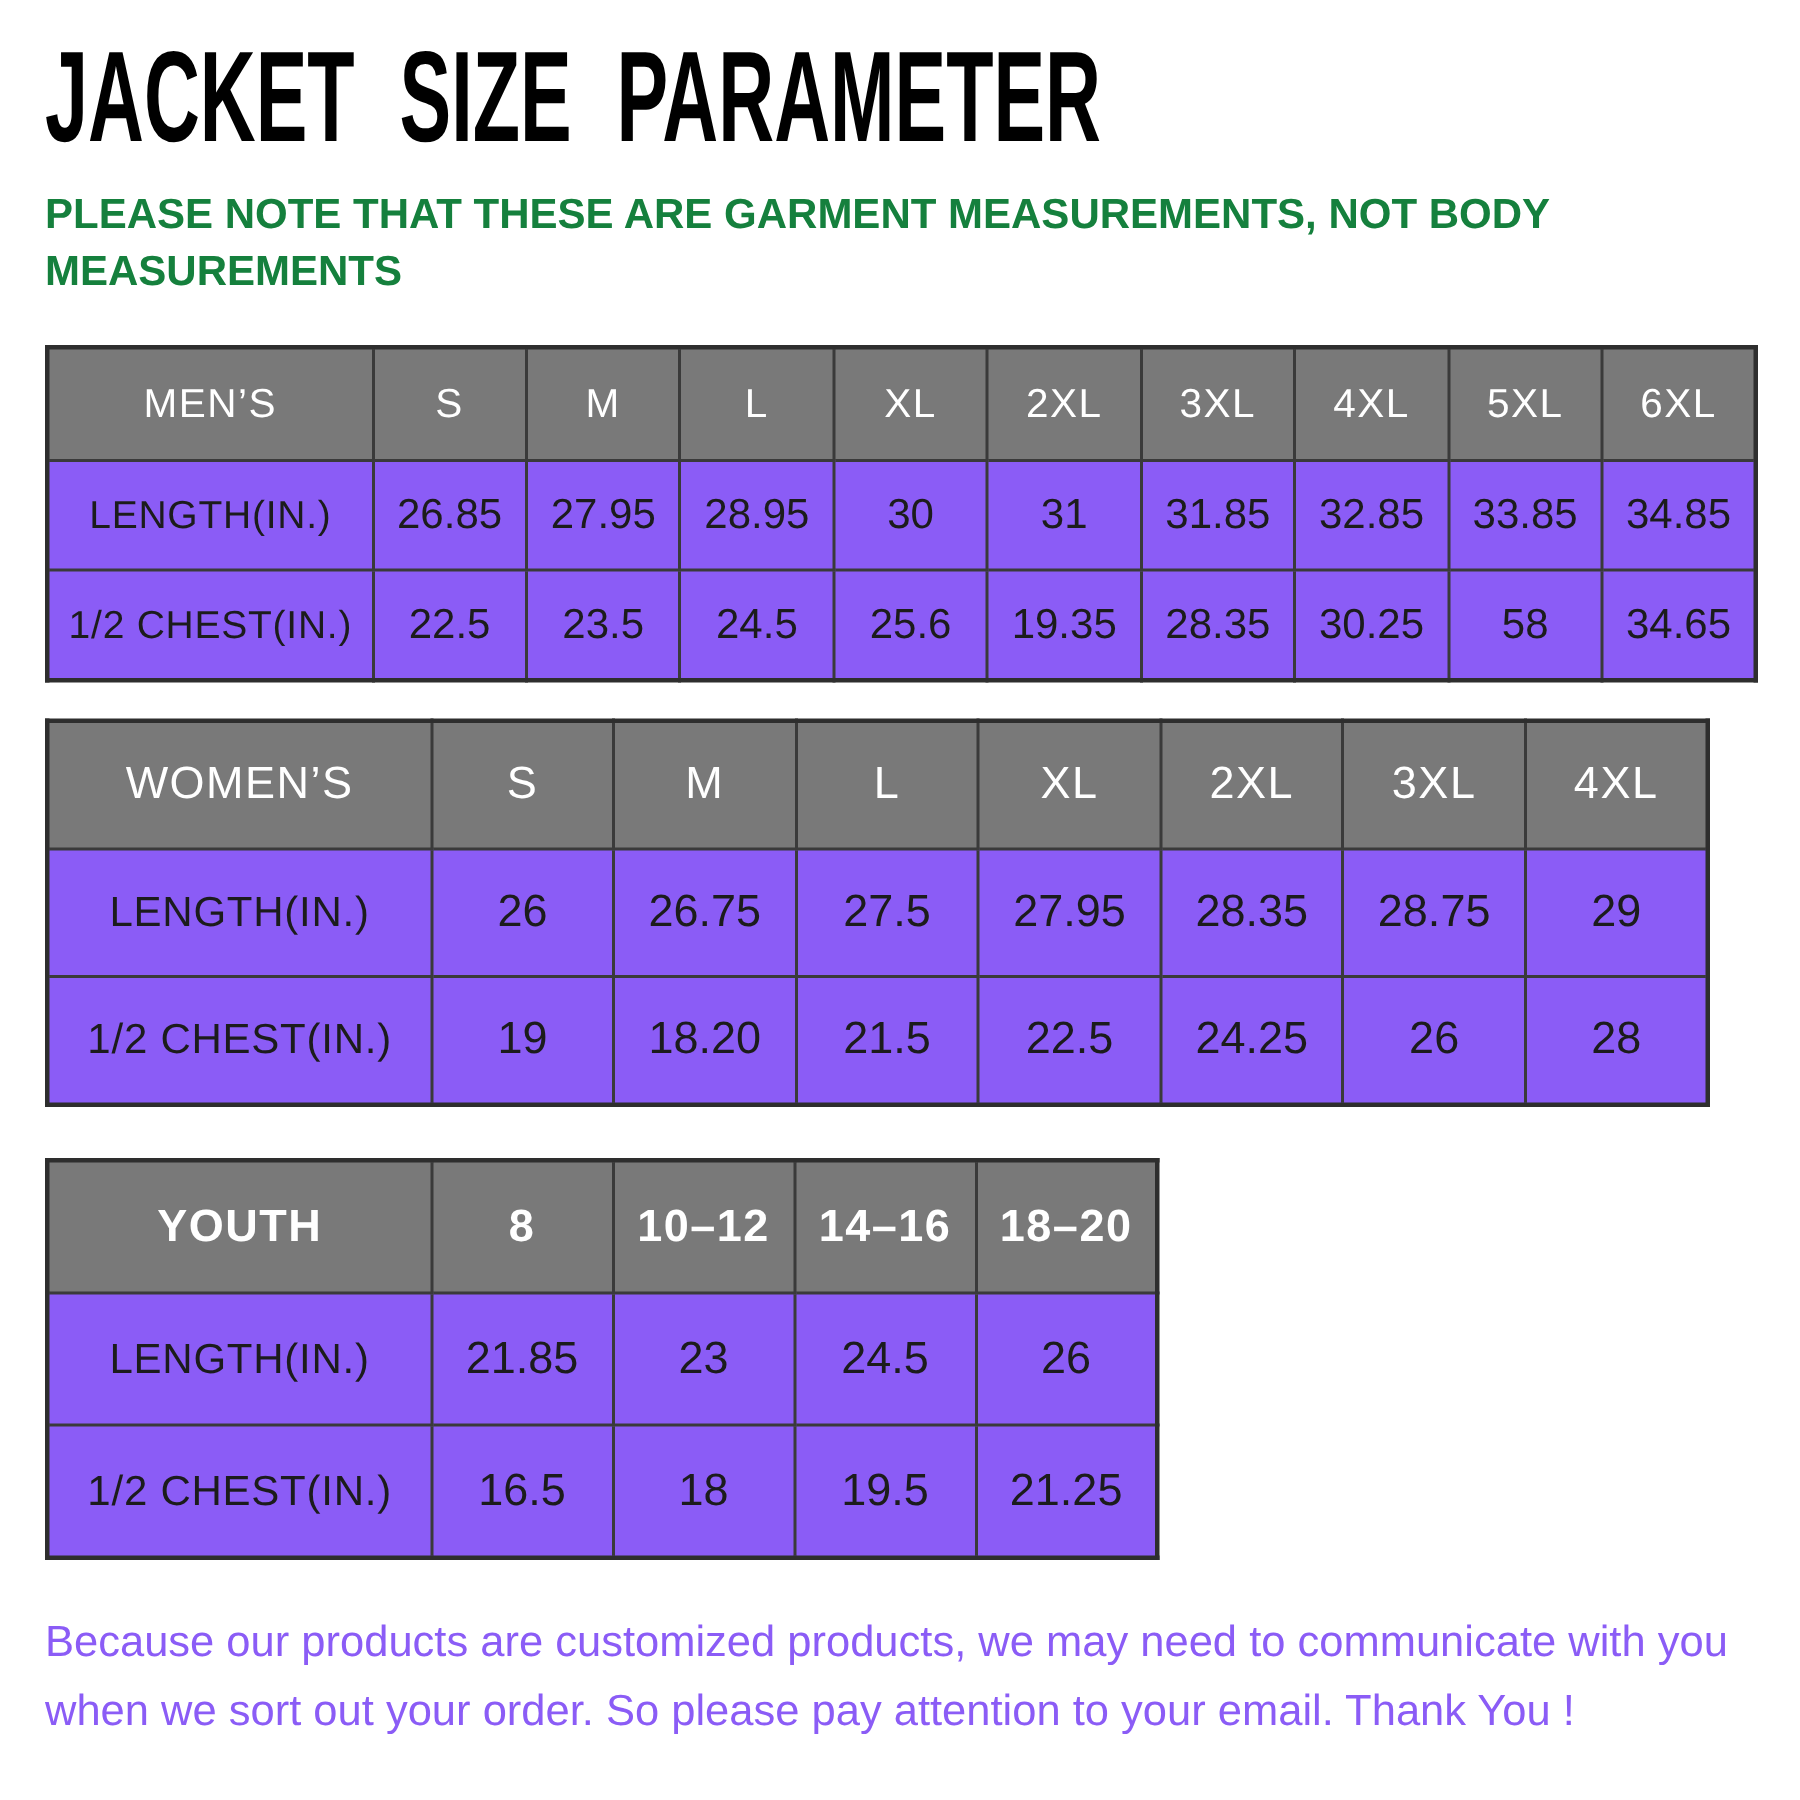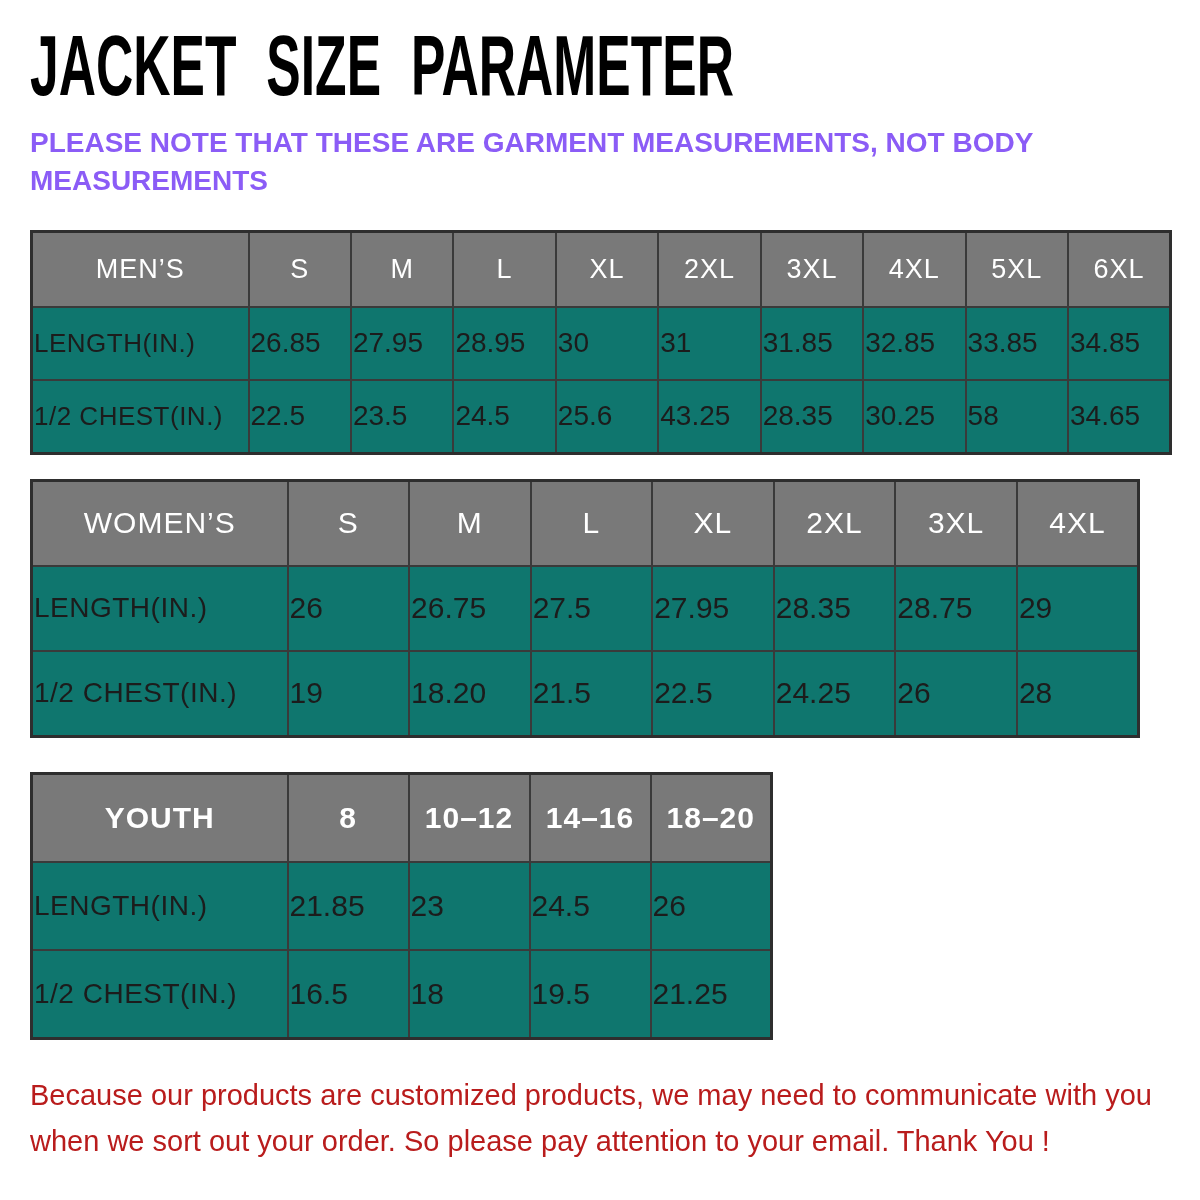--- a/index.html
+++ b/index.html
@@ -13,55 +13,55 @@
   
   .title{
     margin:0;color:#000;
     font-size:86px;font-weight:bold;line-height:1.0;
     letter-spacing:0px;word-spacing:26px;white-space:nowrap;
     transform:scaleX(0.60);transform-origin:left center;
   }
 
   
   .note{
-    margin-top:16px;color:#8b5cf6;
+    margin-top:16px;color:#15803d;
     font-size:28px;font-weight:bold;line-height:1.35;
     letter-spacing:0px;
   }
 
   
   table{border-collapse:collapse;table-layout:fixed;margin-top:30px;}
   table, th, td{border:2px solid #3a3a3a;}
   table{border-width:3px;border-color:#2e2e2e;}
   th{
     background:#797979;color:#ffffff;font-weight:normal;
     text-align:center;vertical-align:middle;letter-spacing:1px;
   }
   td{
-    background:#0f766e;color:#1c1c1c;vertical-align:middle;
+    background:#8b5cf6;color:#1c1c1c;text-align:center;vertical-align:middle;
   }
   td.rowlabel{letter-spacing:0.5px;}
 
   .t-mens{width:1142px;}
   .t-mens th{height:71px;font-size:27px;}
   .t-mens td{height:69px;font-size:28px;}
   .t-mens td.rowlabel{font-size:26px;}
 
   .t-womens{width:1110px;margin-top:24px;}
   .t-womens th{height:81px;font-size:30px;}
   .t-womens td{height:81px;font-size:30px;}
   .t-womens td.rowlabel{font-size:28px;}
 
   .t-youth{width:743px;margin-top:34px;}
   .t-youth th{height:84px;font-size:30px;font-weight:bold;}
   .t-youth td{height:84px;font-size:30px;}
   .t-youth td.rowlabel{font-size:28px;}
 
   
-  .footer{margin-top:32px;color:#b91c1c;}
+  .footer{margin-top:32px;color:#8b5cf6;}
   .footer .para{font-size:29px;line-height:1.6;}
 </style>
 </head>
 <body>
 
 <div class="wrap">
 
   <h1 class="title">JACKET SIZE PARAMETER</h1>
 
   <div class="note">
@@ -99,21 +99,21 @@
           <td>32.85</td>
           <td>33.85</td>
           <td>34.85</td>
         </tr>
         <tr>
           <td class="rowlabel">1/2 CHEST(IN.)</td>
           <td>22.5</td>
           <td>23.5</td>
           <td>24.5</td>
           <td>25.6</td>
-          <td>43.25</td>
+          <td>19.35</td>
           <td>28.35</td>
           <td>30.25</td>
           <td>58</td>
           <td>34.65</td>
         </tr>
       </tbody>
     </table>
 
   <table class="t-womens">
     <colgroup>

